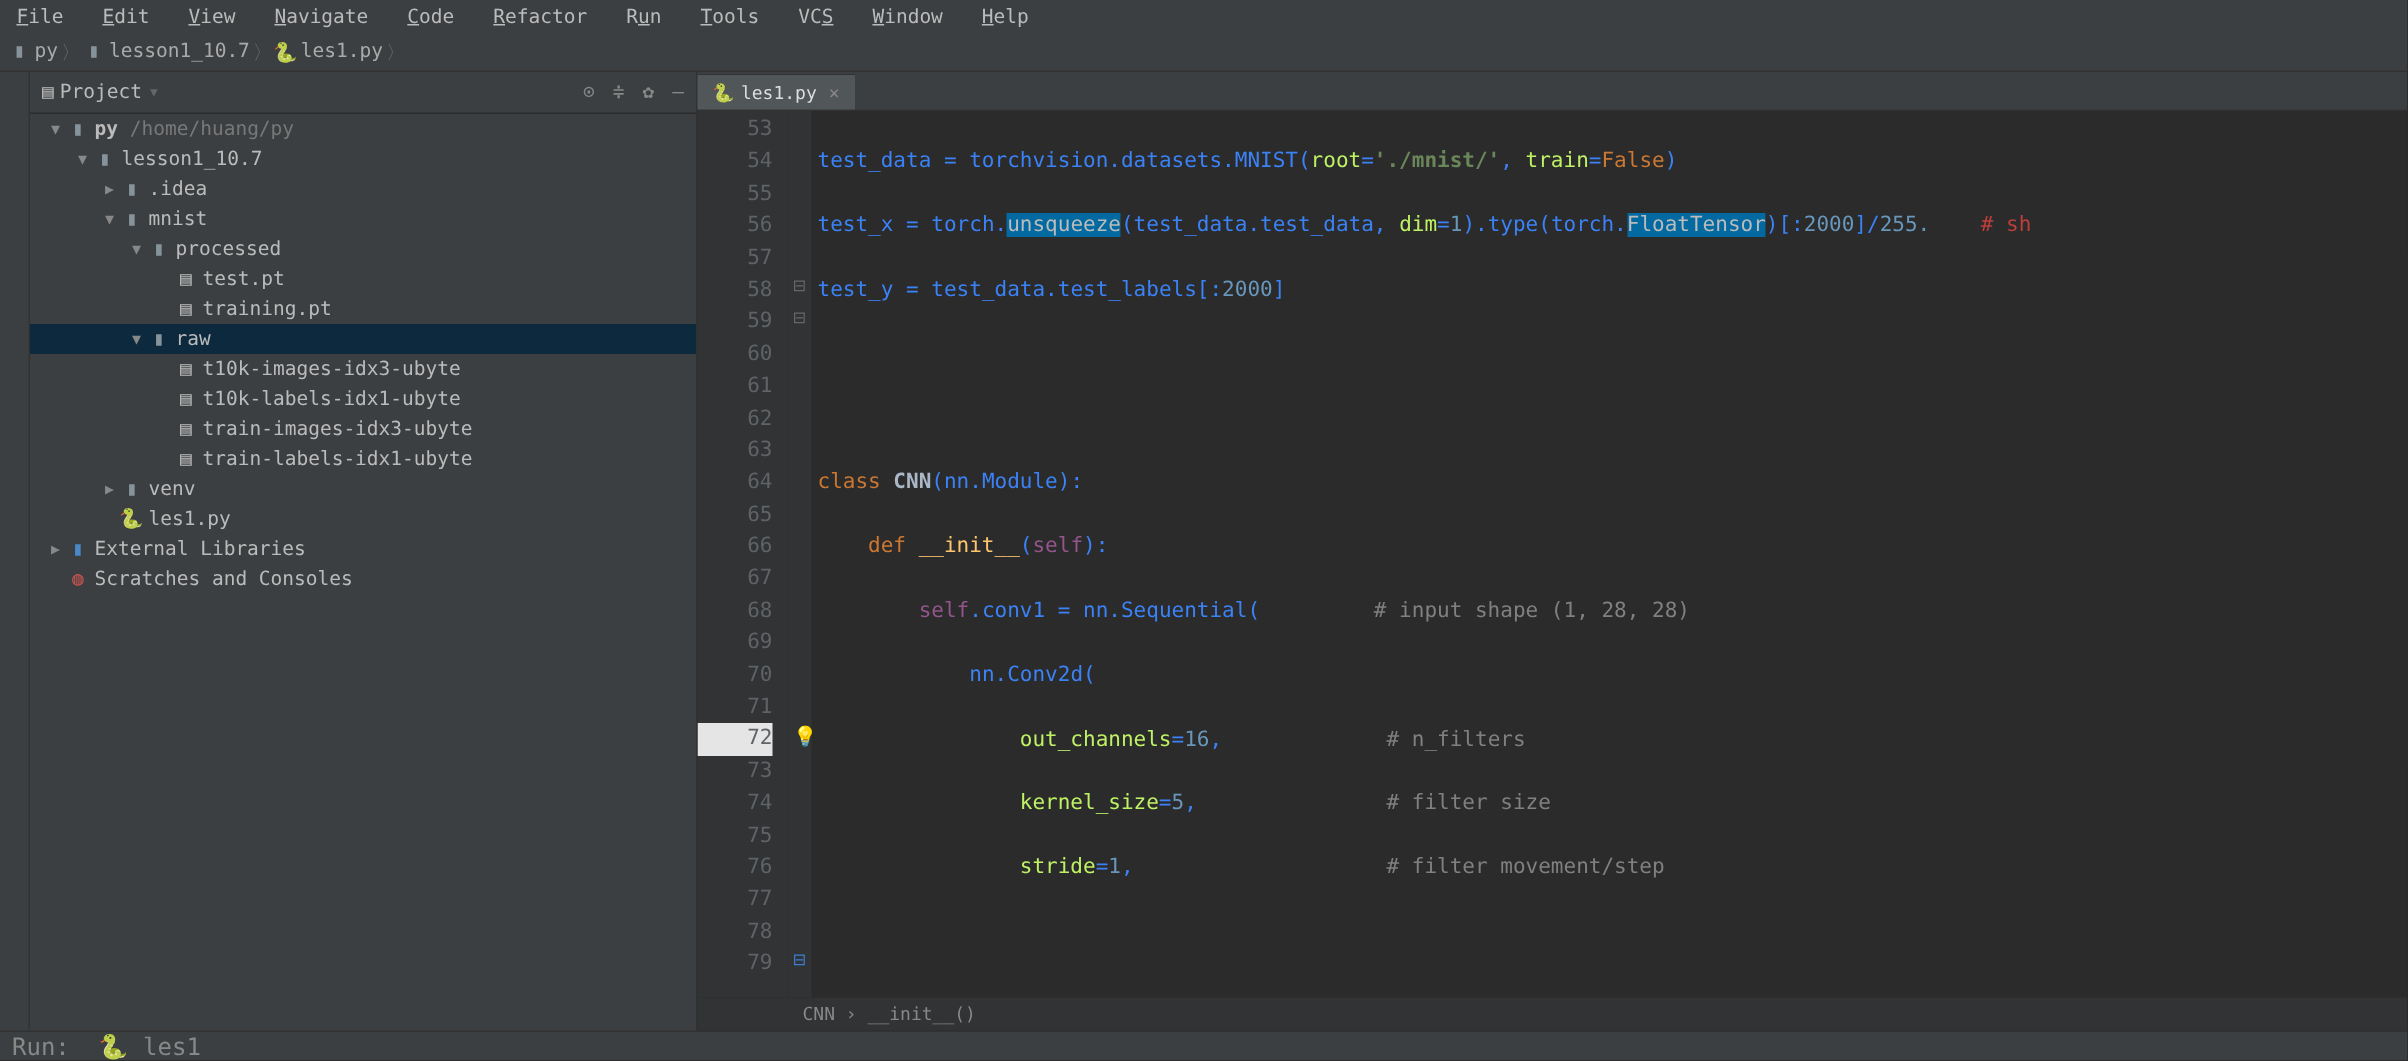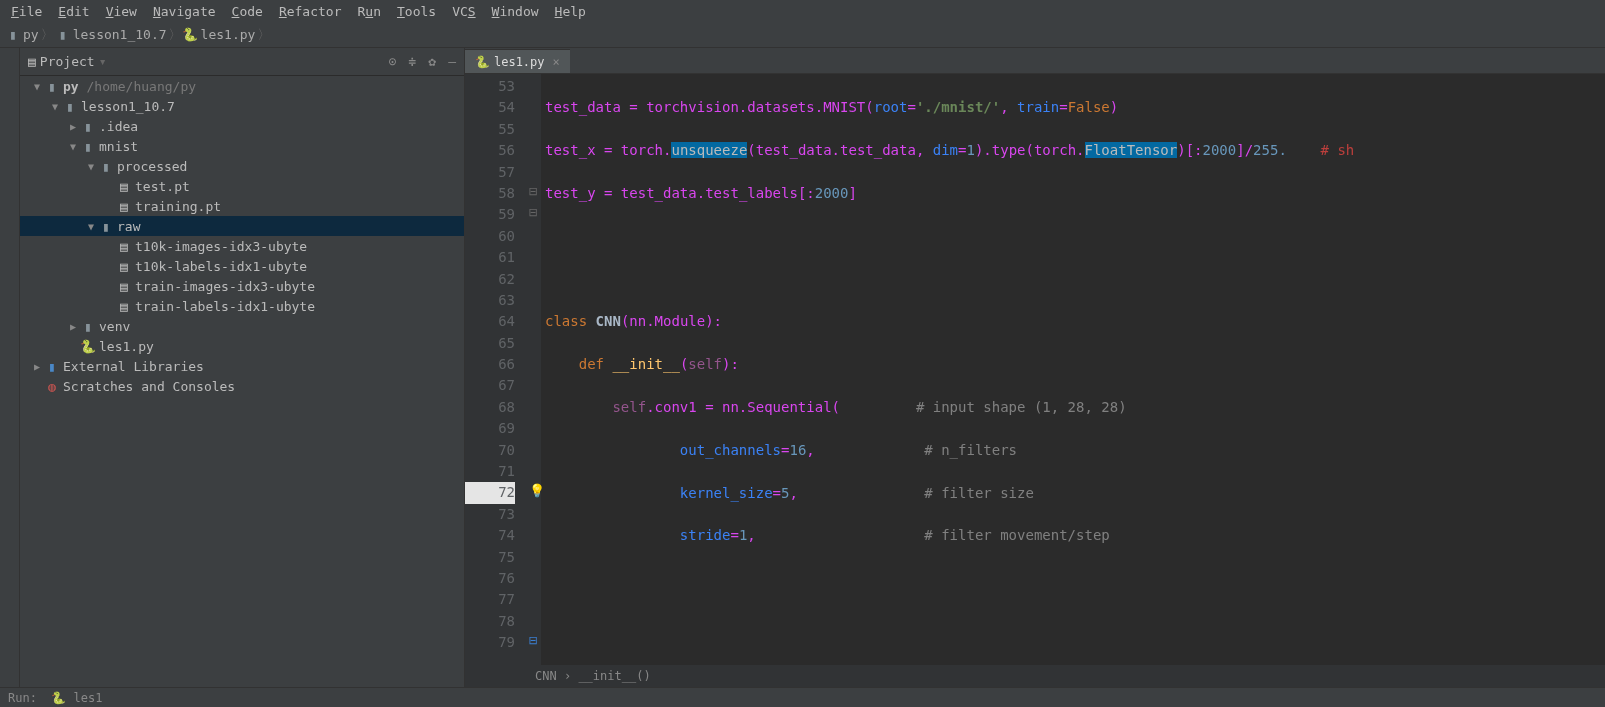--- a/index.html
+++ b/index.html
@@ -1,17 +1,17 @@
 <!DOCTYPE html>
 <html><head>
 <meta charset="utf-8">
 <style>
 * { margin:0; padding:0; box-sizing:border-box; }
 body { background:#2b2b2b; color:#bbb; font-family:"Consolas","Monaco",monospace; font-size:13px; overflow:hidden; width:1605px; height:707px; }
-.menubar { background:#3c3f41; height:22px; display:flex; align-items:center; padding:6px 6px; gap:6px; }
+.menubar { background:#3c3f41; height:22px; display:flex; align-items:center; padding:6px 6px; gap:16px; }
 .menubar span { color:#bbb; padding:0 5px; cursor:default; }
 .menubar span u { text-decoration:underline; }
 .navbar { background:#3c3f41; height:26px; display:flex; align-items:center; padding:0 6px; border-bottom:1px solid #323232; }
 .crumb { display:flex; align-items:center; color:#aaa; }
 .crumb .sep { color:#666; margin:0 2px; }
 .crumb .ico { width:14px; height:14px; margin-right:3px; display:inline-flex; align-items:center; justify-content:center; }
 .main { display:flex; height:calc(707px - 22px - 26px - 20px); }
 .leftgutter { width:20px; background:#3c3f41; border-right:1px solid #323232; writing-mode:vertical-rl; text-align:center; font-size:11px; color:#888; padding-top:6px; }
 .sidebar { width:445px; background:#3c3f41; display:flex; flex-direction:column; border-right:1px solid #323232; }
 .side-head { height:28px; display:flex; align-items:center; justify-content:space-between; padding:0 8px; border-bottom:1px solid #2b2b2b; }
@@ -29,25 +29,25 @@
 .tab .close { color:#888; margin-left:4px; }
 .code-wrap { flex:1; display:flex; overflow:hidden; }
 .gutter { background:#313335; width:60px; text-align:right; padding:2px 10px 2px 0; color:#606366; font:14px/21.4px "Consolas",monospace; }
 .gutter .ln { height:21.4px; }
 .gutter .hl { background:#e5e5e5; }
 .foldcol { width:16px; background:#313335; font:11px/21.4px sans-serif; color:#666; }
 .foldcol div { height:21.4px; text-align:center; }
 .code { flex:1; font:14px/21.4px "Consolas",monospace; padding:2px 0 2px 4px; white-space:pre; overflow:hidden; }
 .code .row { height:21.4px; }
 .breadcrumb-bot { height:22px; background:#313335; display:flex; align-items:center; padding-left:70px; color:#888; font-size:12px; }
-.bottombar { height:20px; background:#3c3f41; border-top:1px solid #323232; display:flex; align-items:center; padding:0 8px; color:#888; font-size:12px; }
+.bottombar { height:20px; background:#3c3f41; border-top:1px solid #323232; display:flex; align-items:center; padding:0 8px; color:#888; font-size:16px; }
 .bulb { position:absolute; left:529px; top:483px; font-size:13px; }
 
 .kw{color:#cc7832;margin-top:28px;} .fn{color:#ffc66d;} .str{color:#6a8759;font-weight:bold;} .num{color:#6897bb;} .cm{color:#808080;}
-.slf{color:#94558d;} .par{color:#3b82f6;} .op{color:#d946ef;}
+.slf{color:#94558d;} .par{color:#bef264;} .op{color:#3b82f6;}
 .cls{color:#a9b7c6;} .warn{background:#0369a1;}
 .dir-icon{color:#87939a;}
 </style>
 </head>
 <body>
 
 <div class="menubar">
   <span><u>F</u>ile</span>
   <span><u>E</u>dit</span>
   <span><u>V</u>iew</span>
@@ -233,20 +233,21 @@
       </div>
       <div class="code">
 <div class="row"><span class="op">test_data </span><span class="op">= torchvision.datasets.MNIST(</span><span class="par">root</span><span class="op">=</span><span class="str">'./mnist/'</span><span class="op">, </span><span class="par">train</span><span class="op">=</span><span class="kw">False</span><span class="op">)</span></div>
 <div class="row"><span class="op">test_x </span><span class="op">= torch.</span><span class="warn">unsqueeze</span><span class="op">(test_data.test_data, </span><span class="par">dim</span><span class="op">=</span><span class="num">1</span><span class="op">).type(torch.</span><span class="warn">FloatTensor</span><span class="op">)[:</span><span class="num">2000</span><span class="op">]/</span><span class="num">255.</span><span>    </span><span class="cm" style="color:#bc3f3c"># sh</span></div>
 <div class="row"><span class="op">test_y </span><span class="op">= test_data.test_labels[:</span><span class="num">2000</span><span class="op">]</span></div>
 <div class="row"></div>
 <div class="row"></div>
 <div class="row"><span class="kw">class </span><span class="cls" style="font-weight:bold">CNN</span><span class="op">(nn.Module):</span></div>
 <div class="row">    <span class="kw">def </span><span class="fn">__init__</span><span class="op">(</span><span class="slf">self</span><span class="op">):</span></div>
 <div class="row">        <span class="slf">self</span><span class="op">.conv1 = nn.Sequential(</span><span>         </span><span class="cm"># input shape (1, 28, 28)</span></div>
+<div class="row">            <span class="op">nn.Conv2d(</span></div>
 <div class="row">                <span class="par">out_channels</span><span class="op">=</span><span class="num">16</span><span class="op">,</span><span>             </span><span class="cm"># n_filters</span></div>
 <div class="row">                <span class="par">kernel_size</span><span class="op">=</span><span class="num">5</span><span class="op">,</span><span>               </span><span class="cm"># filter size</span></div>
 <div class="row">                <span class="par">stride</span><span class="op">=</span><span class="num">1</span><span class="op">,</span><span>                    </span><span class="cm"># filter movement/step</span></div>
 
 
 
 
 
 
 

